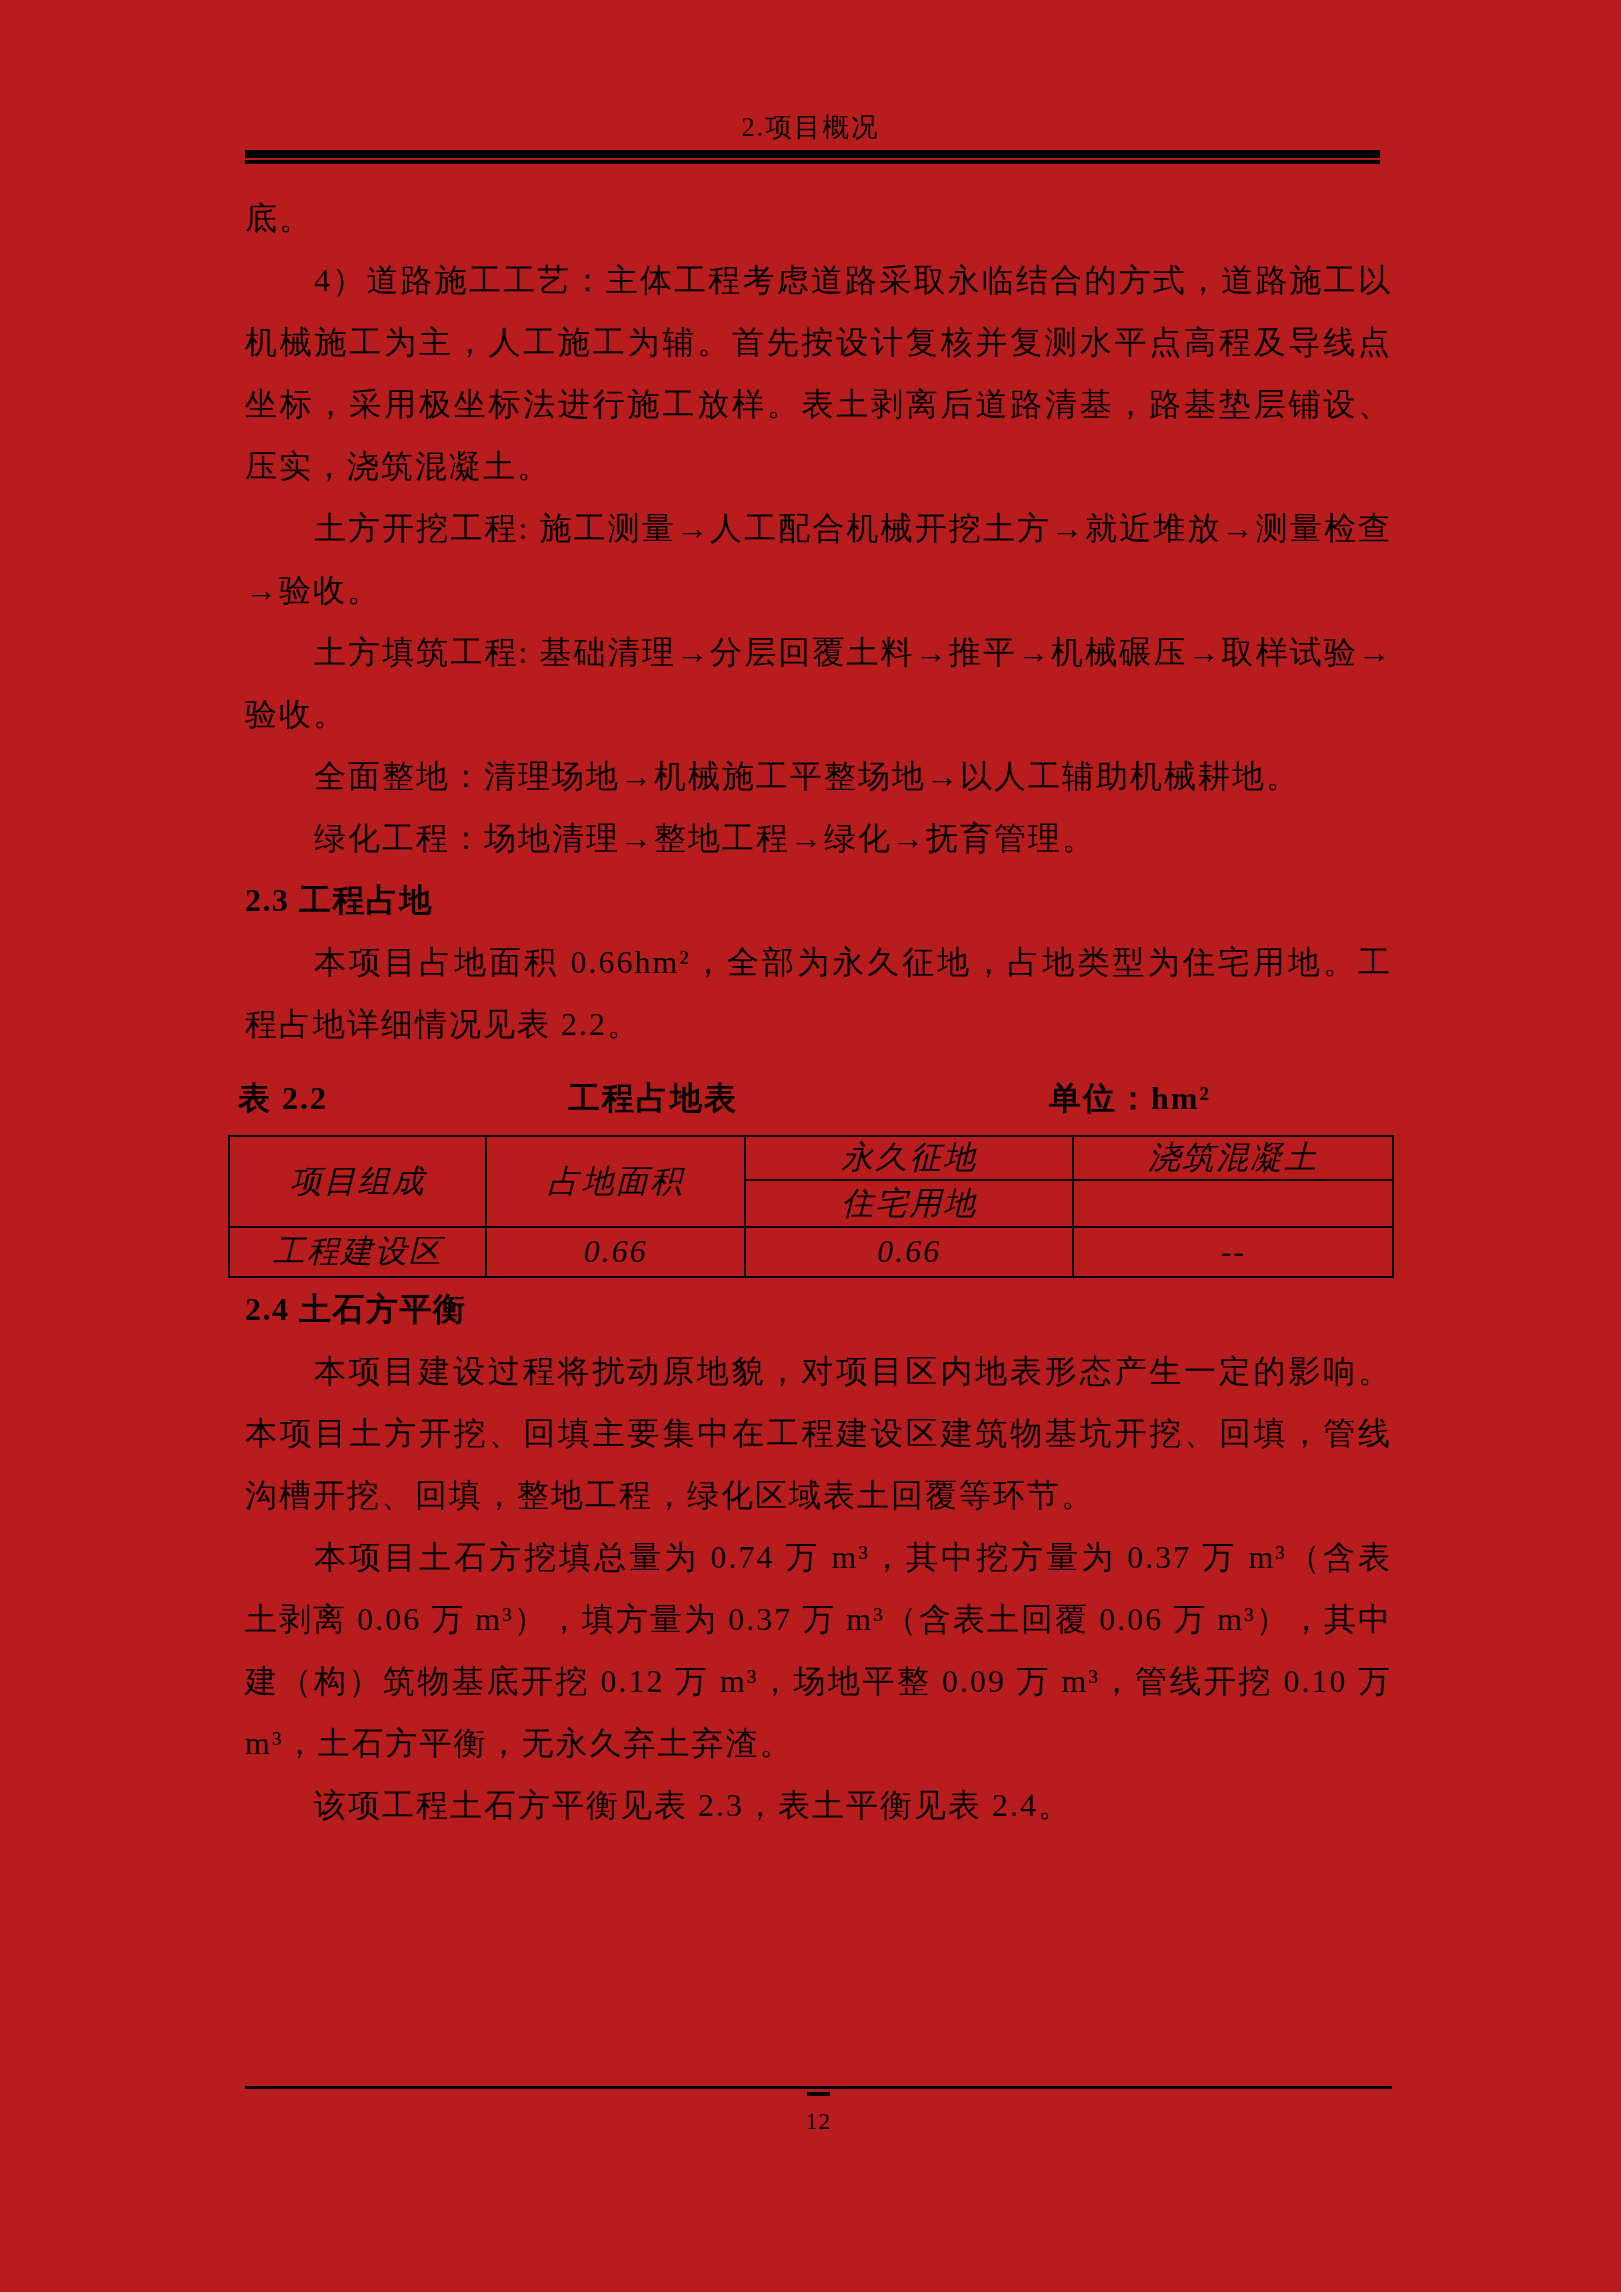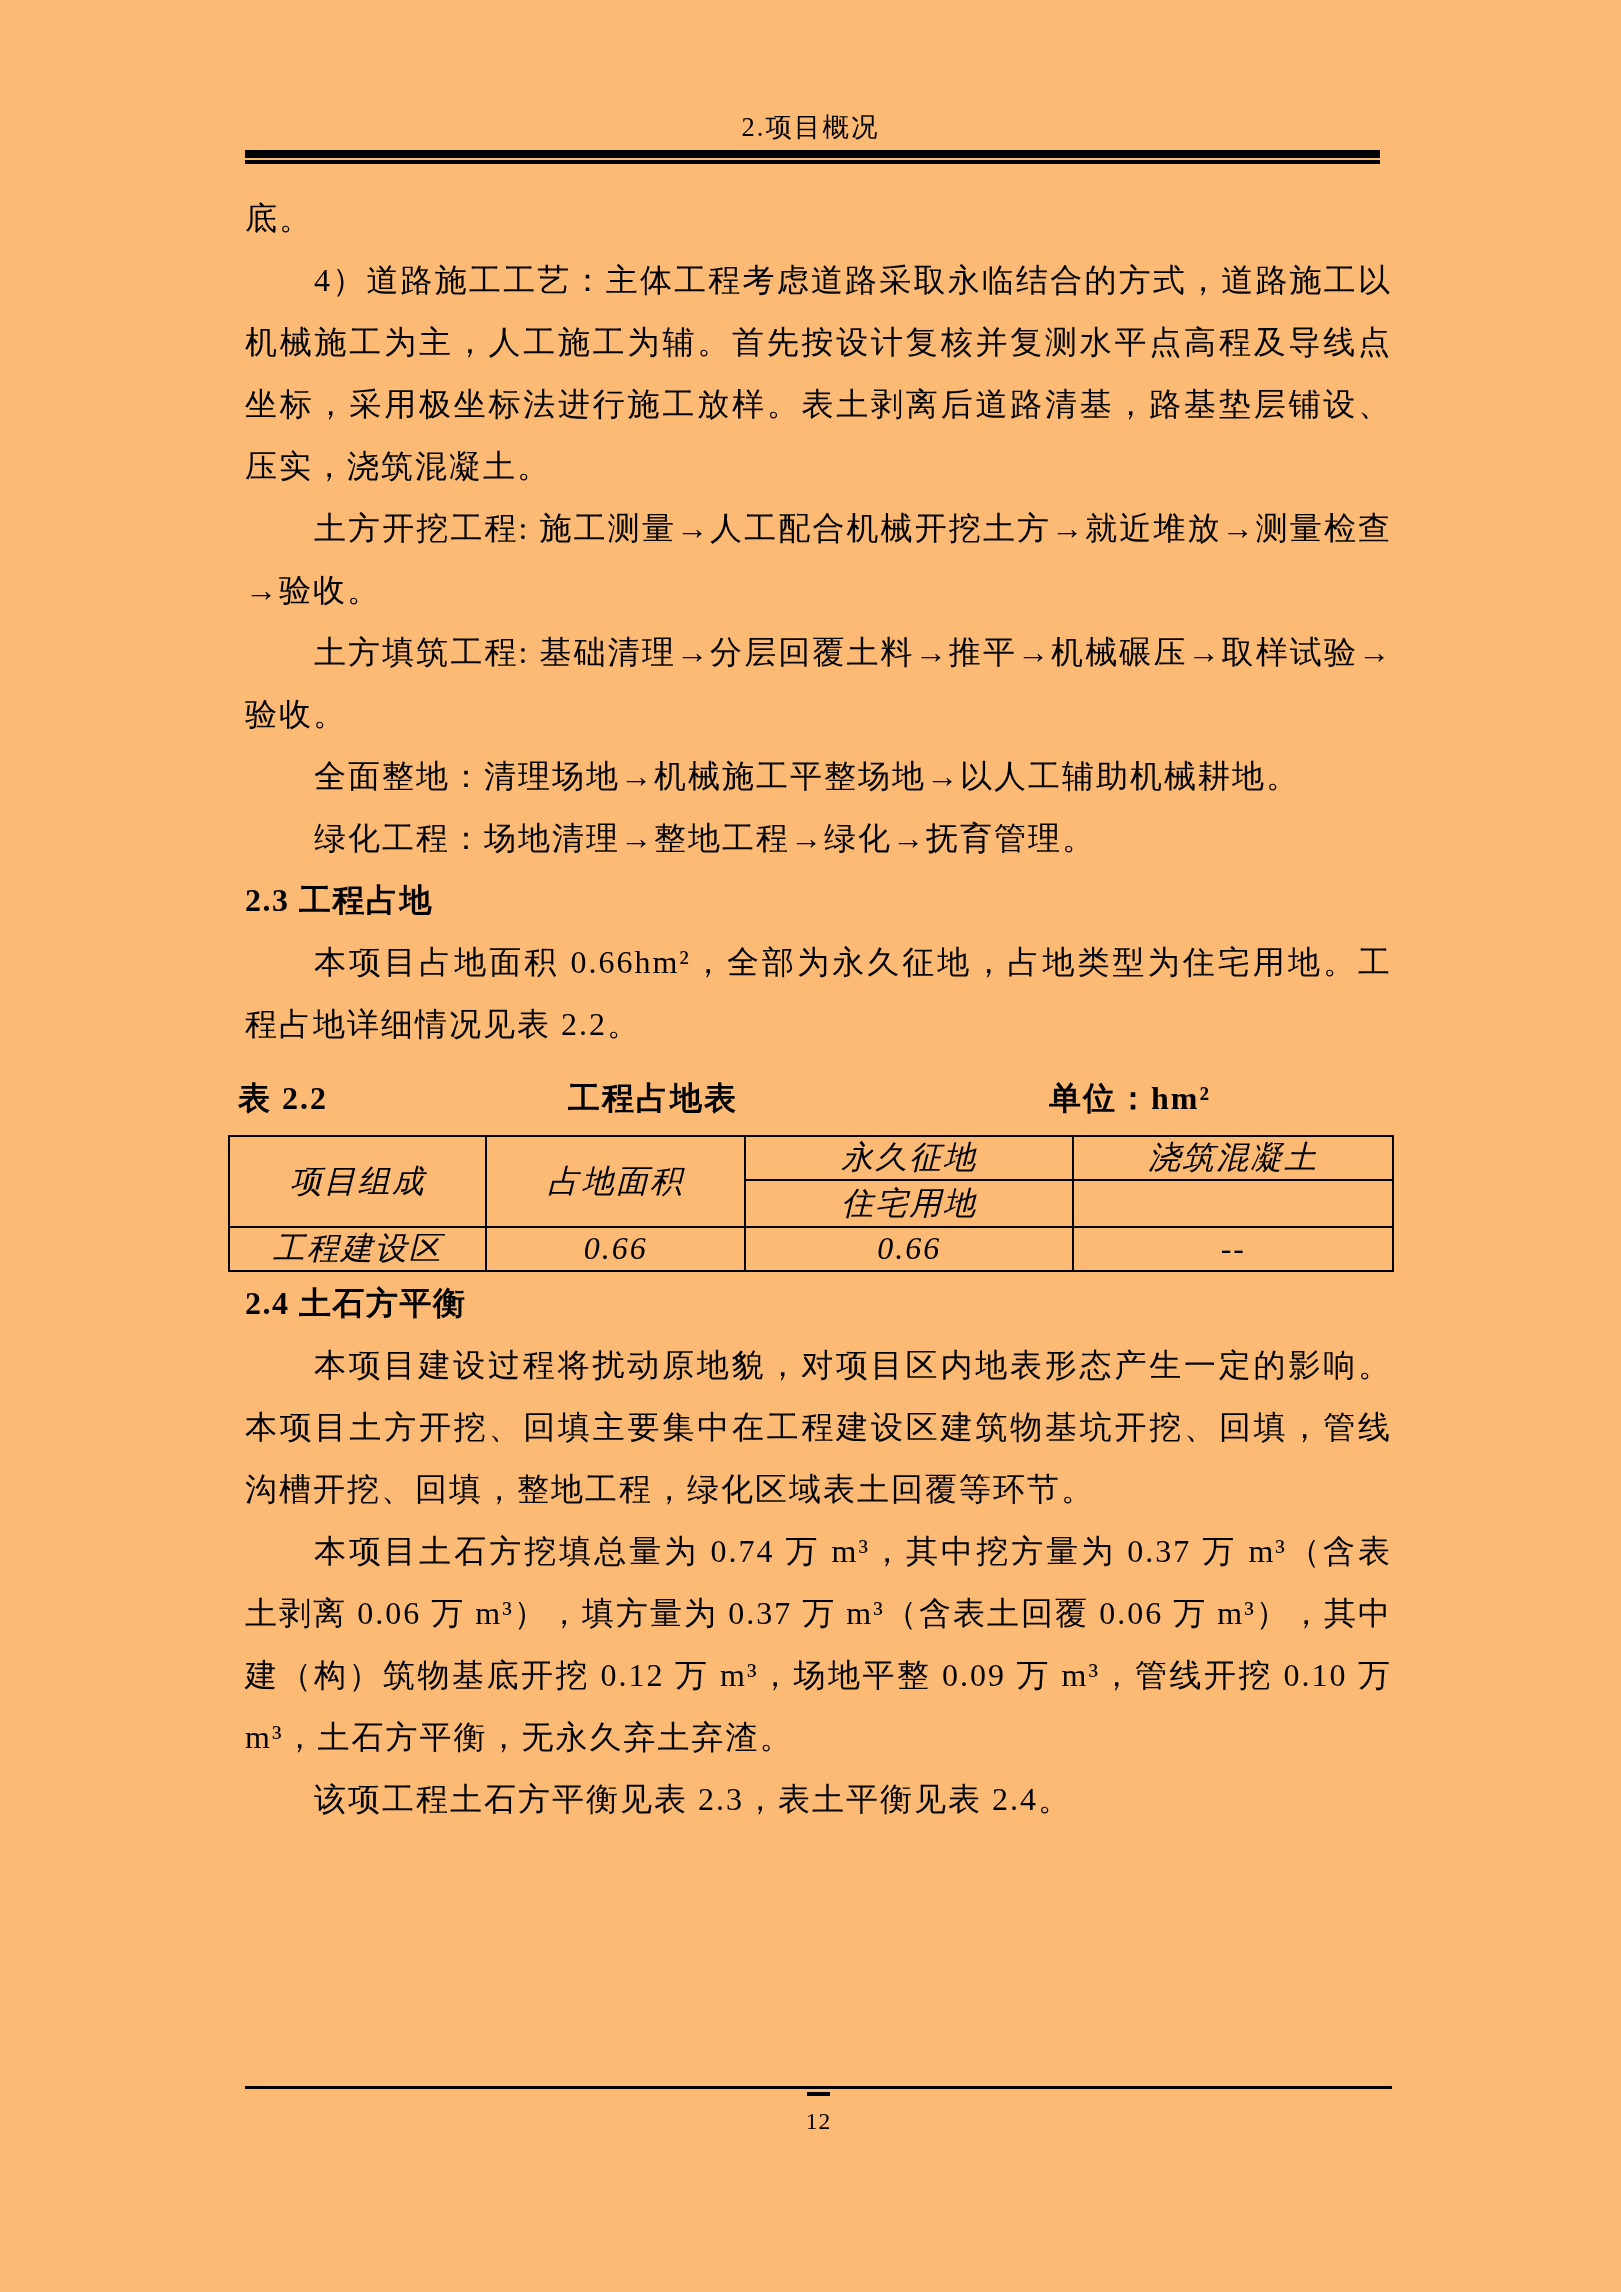--- a/index.html
+++ b/index.html
@@ -1,19 +1,19 @@
 <!DOCTYPE html>
 <html><head>
 <meta charset="utf-8">
 <style>
   html,body{margin:0;padding:0;background:#e8e8e8;}
   .page{
     position:relative;
     width:1621px;height:2293px;
-    background:#fdba74;
+    background:#b91c1c;
     font-family:"Liberation Serif","DejaVu Serif",serif;
     color:#000;
     overflow:hidden;
   }
   .chapter-title{
     position:absolute;top:109px;left:0;width:100%;
     text-align:center;font-size:26.5px;letter-spacing:2px;
   }
   .header-rule{
     position:absolute;top:150px;left:245px;width:1135px;
@@ -44,21 +44,21 @@
     text-align:center;
     font-style:italic;
   }
   table.land-table td{
     border:2px solid #000;
     padding:0;font-size:32px;letter-spacing:2px;line-height:41px;
     vertical-align:middle;
   }
   tr.r1{height:44px;}
   tr.r2{height:47px;}
-  tr.r3{height:44px;}
+  tr.r3{height:50px;}
   .footer{
     position:absolute;left:245px;top:2086px;width:1147px;
     text-align:center;
   }
   .footer-rule{height:0;border-top:3.9px solid #000;}
   .footer-dash{width:23.5px;height:3.9px;background:#000;margin:2.9px auto 0;}
   .page-number{font-size:23.5px;line-height:25.5px;margin-top:13px;letter-spacing:1px;}
 </style>
 </head>
 <body>

